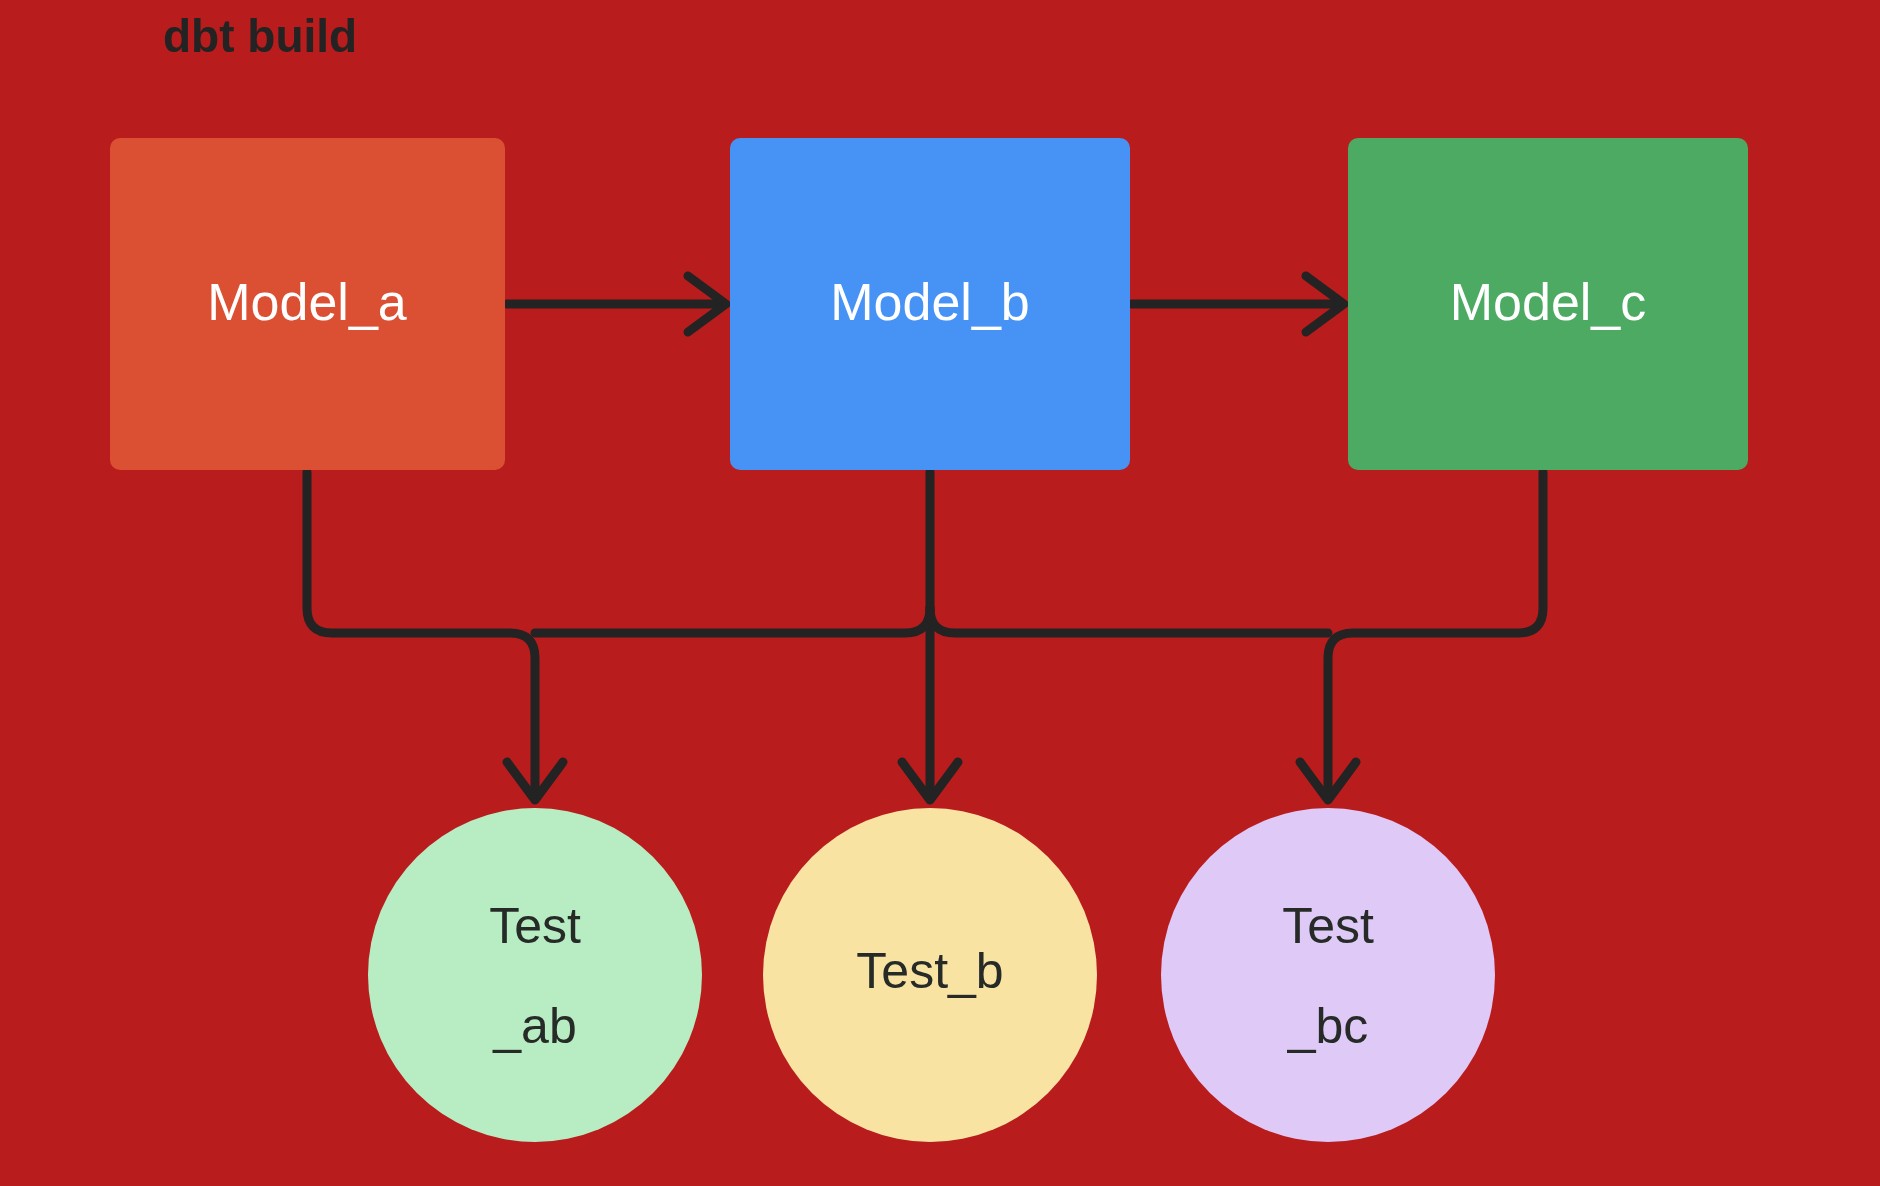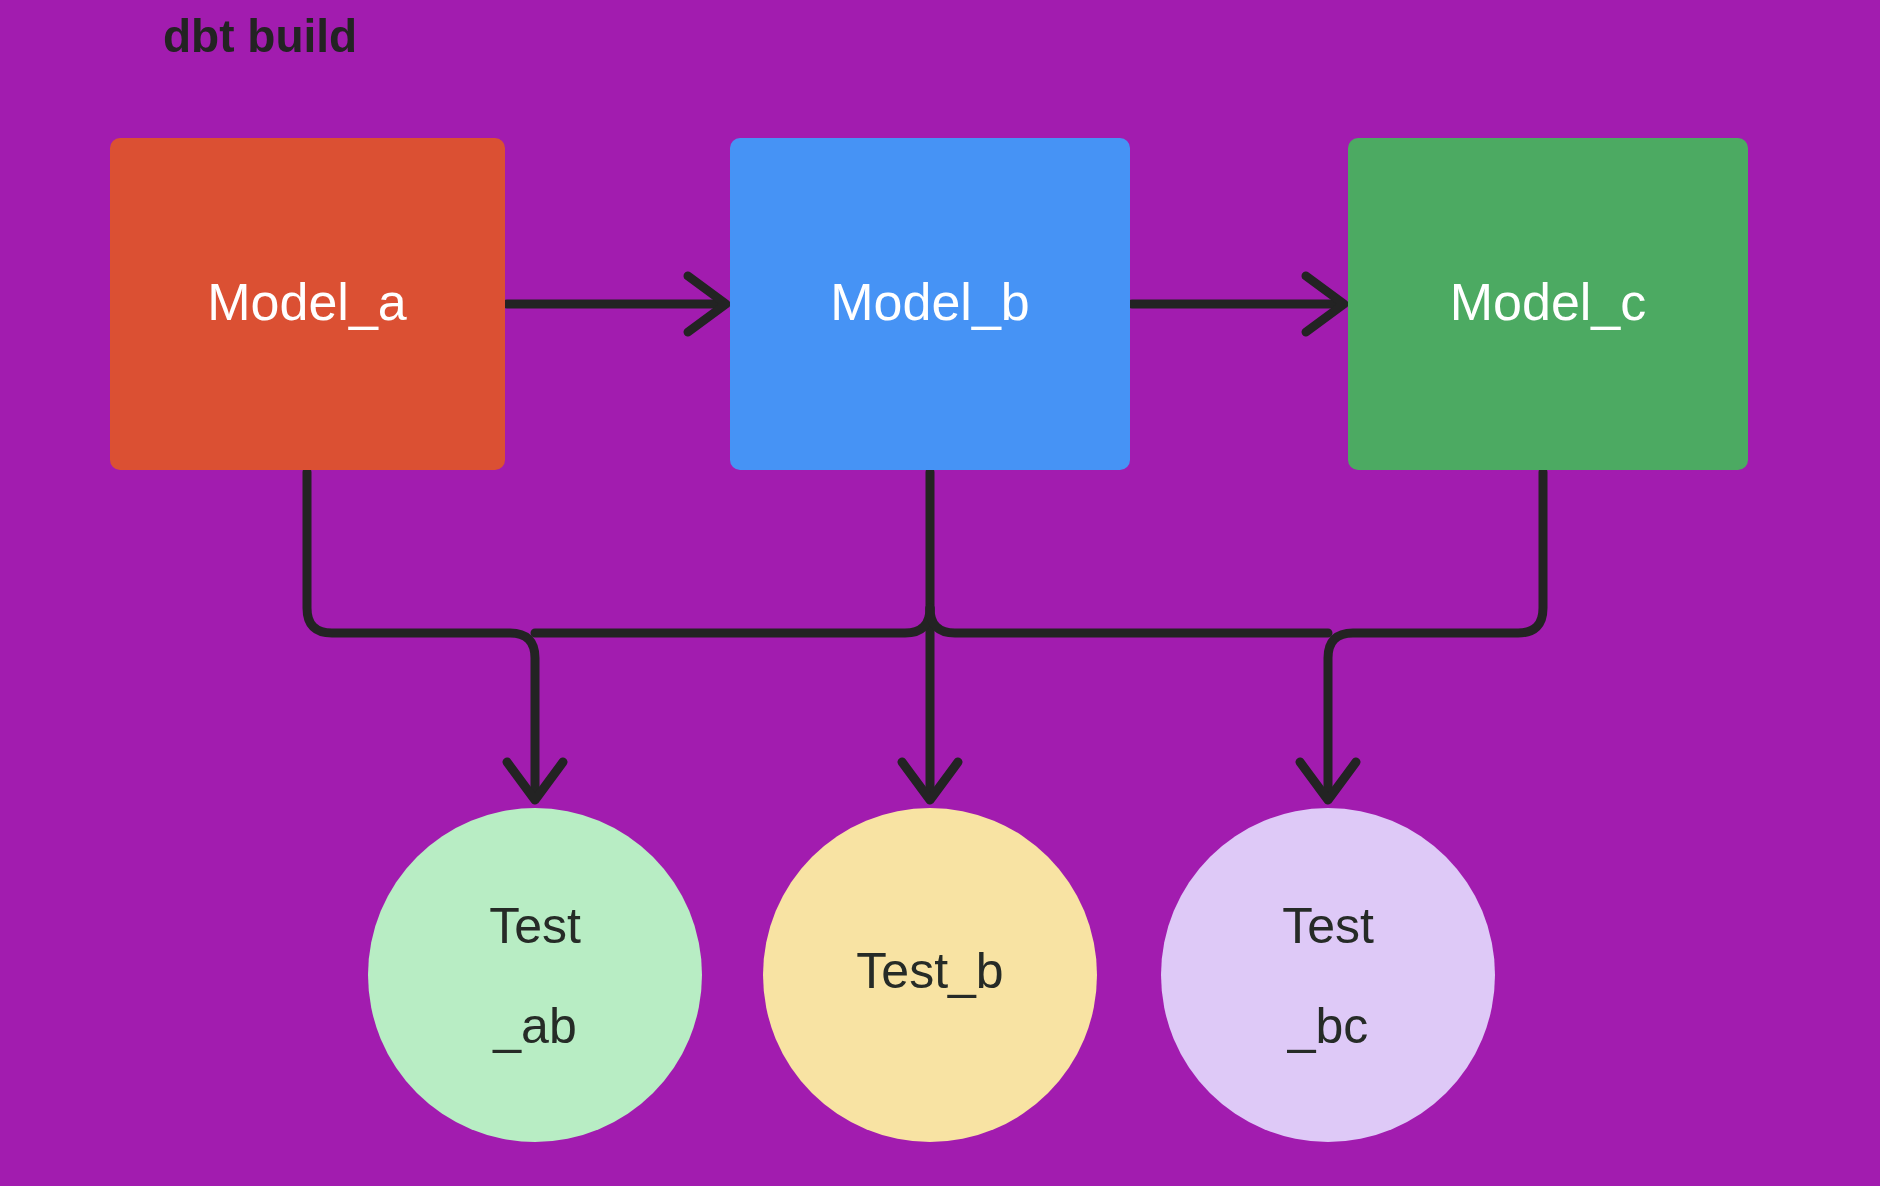--- a/index.html
+++ b/index.html
@@ -7,21 +7,21 @@
     padding: 0;
     background: #ffffff;
   }
   body {
     font-family: "Liberation Sans", sans-serif;
   }
   #canvas {
     position: relative;
     width: 1880px;
     height: 1186px;
-    background: #a21caf;
+    background: #b91c1c;
     overflow: hidden;
   }
   svg#diagram {
     position: absolute;
     top: 0;
     left: 0;
     width: 1880px;
     height: 1186px;
     display: block;
   }

